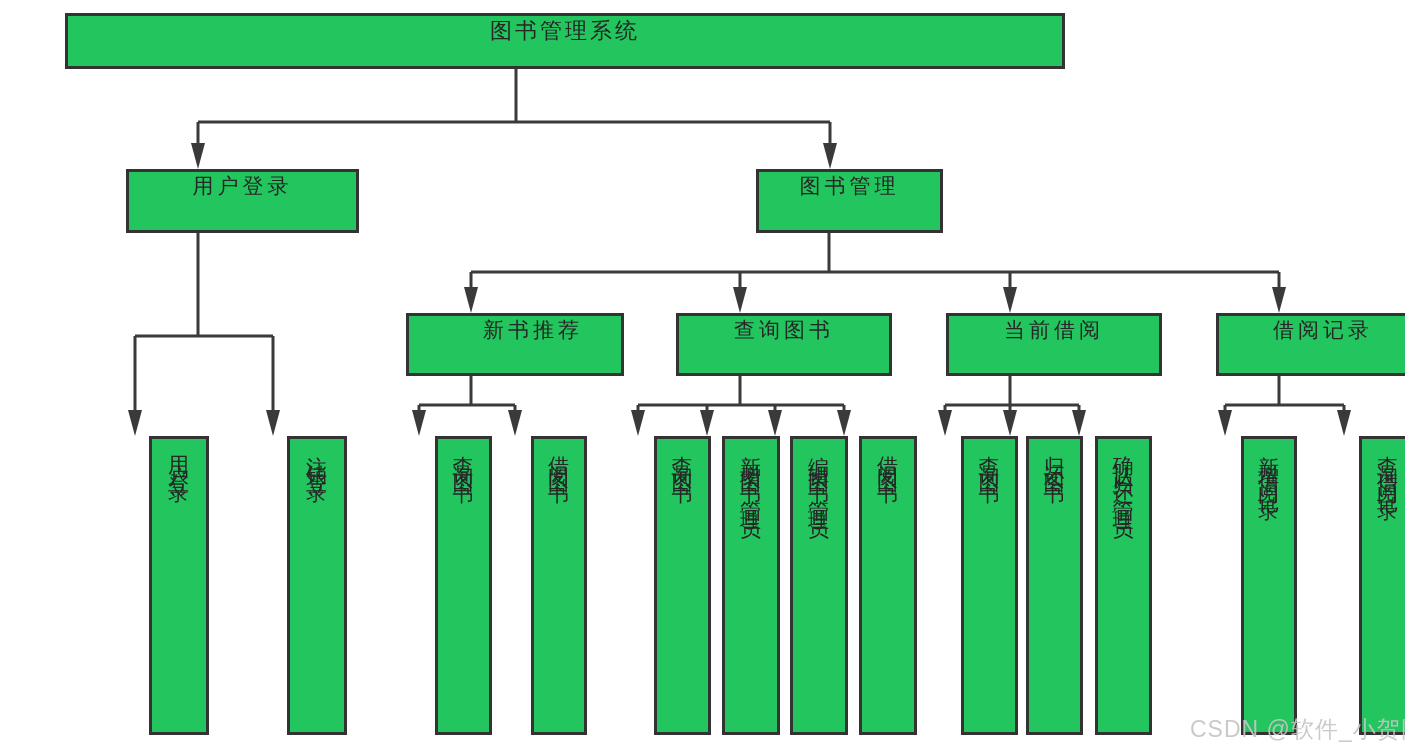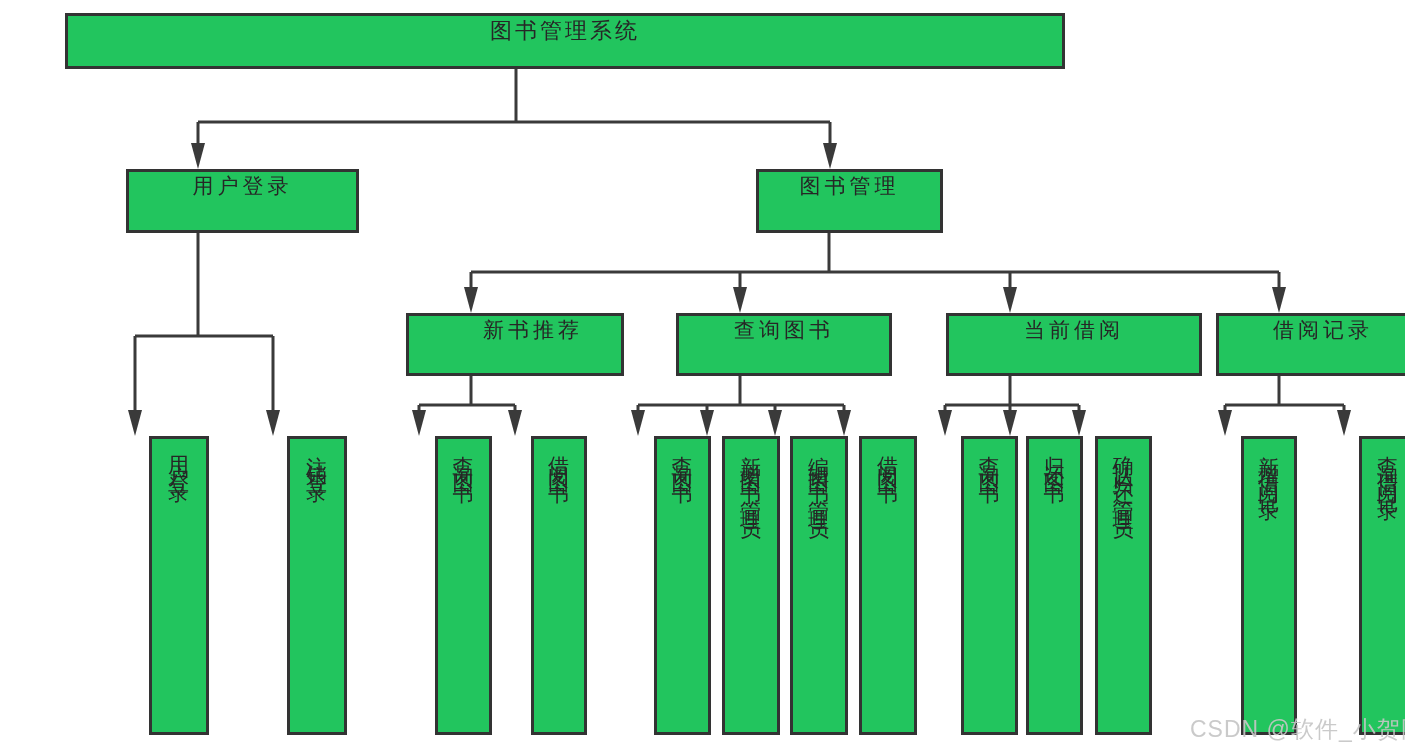--- a/index.html
+++ b/index.html
@@ -22,21 +22,21 @@
   .vlabel {
     writing-mode:vertical-rl; text-orientation:mixed;
     font-size:21px; letter-spacing:9px; line-height:1.1; color:#262626; white-space:nowrap;
   }
   
   #n-user-login { left:82px;  width:233px; }
   #n-book-mgmt  { left:712px; width:187px; }
   
   #n-new-book   { left:362px;  width:218px;padding-left:36px; }
   #n-borrow     { left:632px;  width:216px; }
-  #n-current    { left:902px;  width:256px; }
+  #n-current    { left:902px;  width:216px; }
   #n-records    { left:1172px; width:214px; }
   
   #l-a1 { left:105px;  width:60px; }
   #l-a2 { left:243px;  width:60px; }
   #l-b1 { left:391px;  width:57px; }
   #l-b2 { left:487px;  width:56px; }
   #l-c1 { left:610px;  width:57px; }
   #l-c2 { left:678px;  width:58px; }
   #l-c3 { left:746px;  width:58px; }
   #l-c4 { left:815px;  width:58px; }

